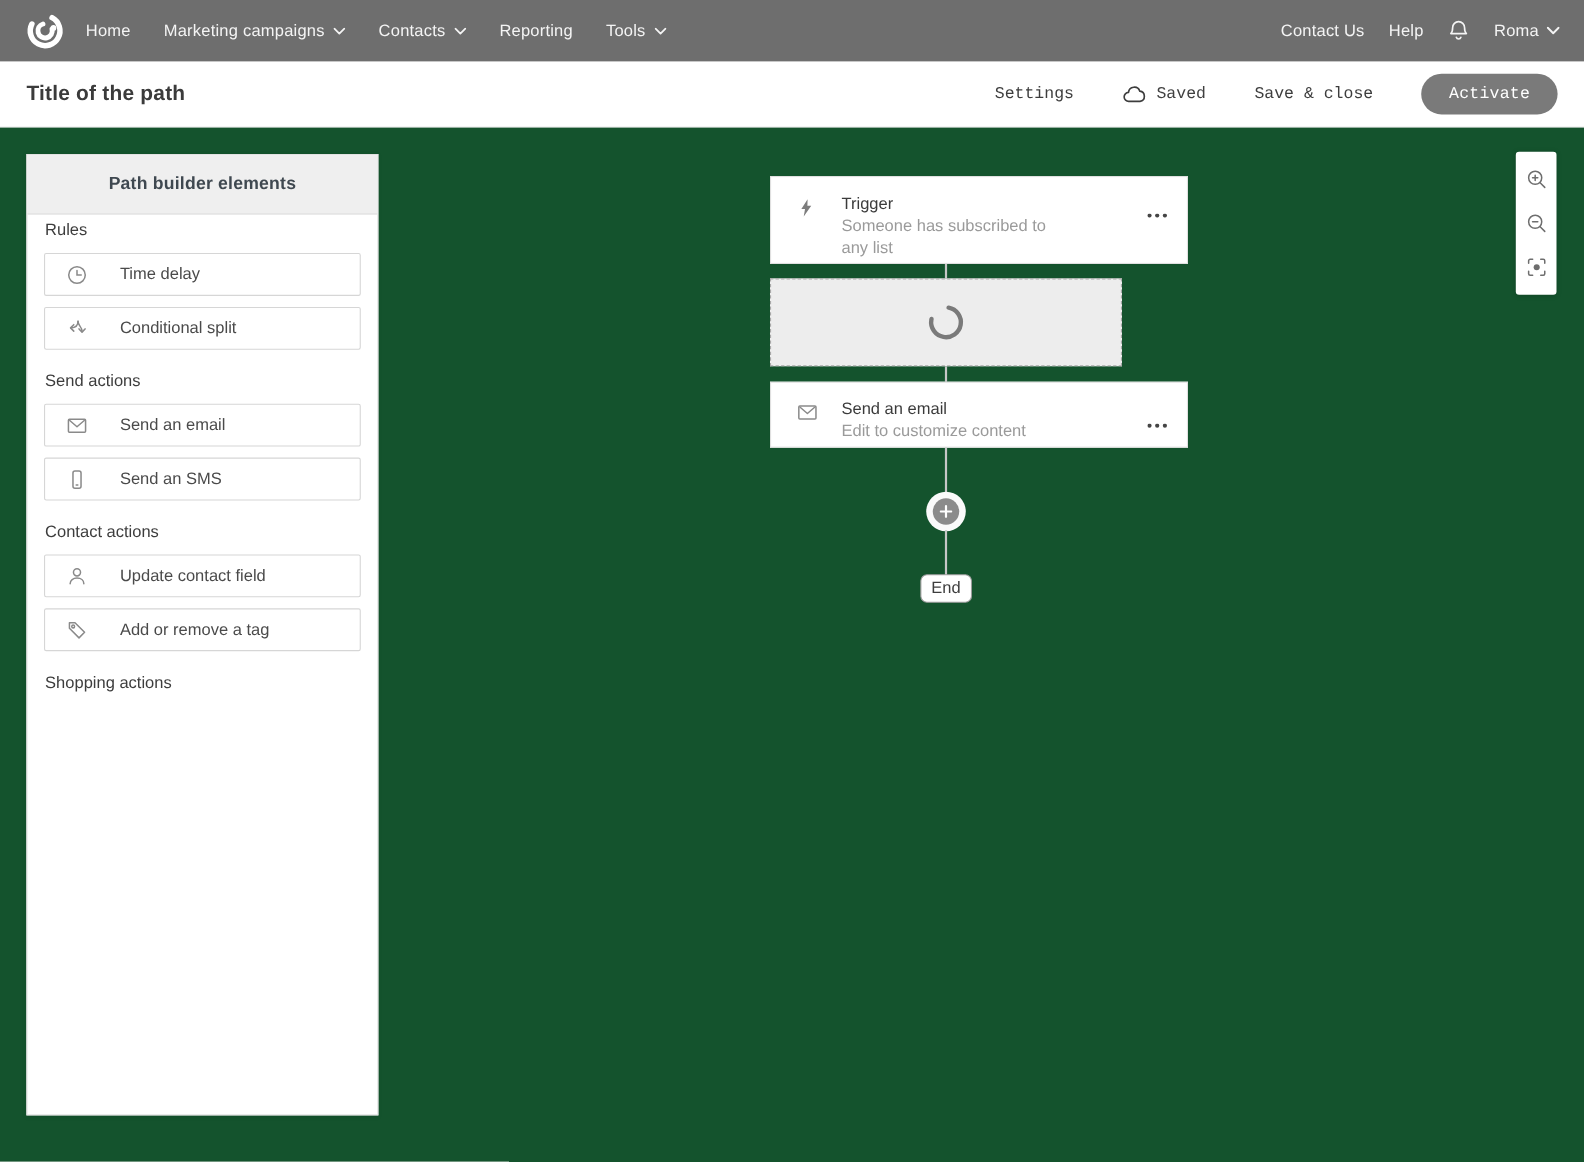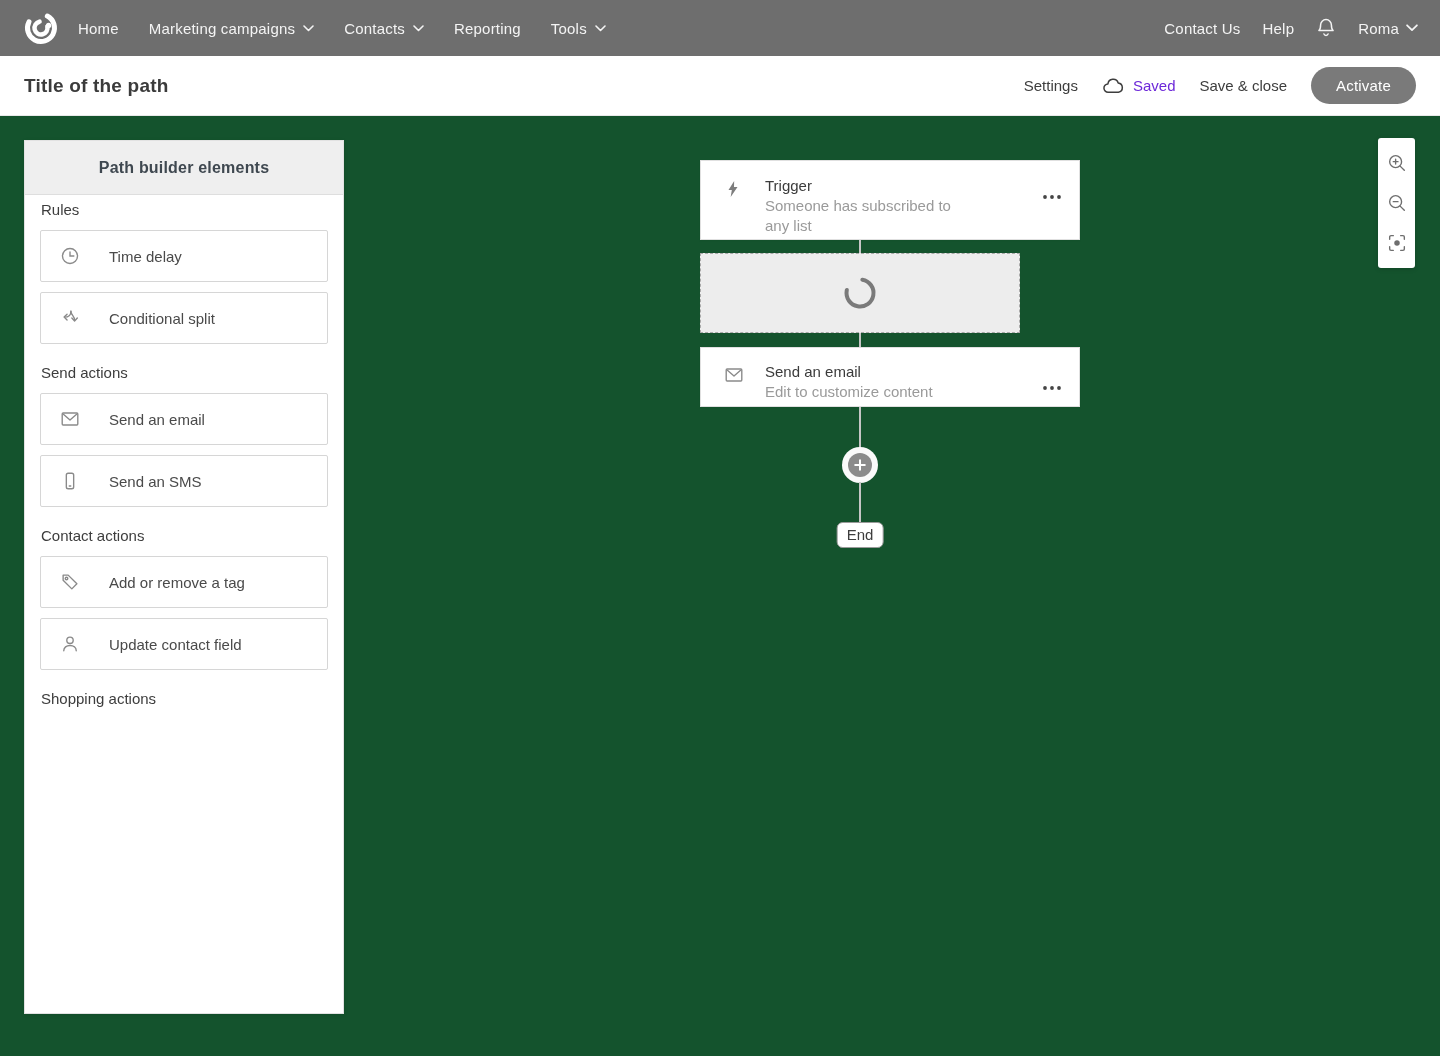--- a/index.html
+++ b/index.html
@@ -23,23 +23,23 @@
   .nav-right { margin-left:auto; display:flex; gap:22px; }
   .nav-right .nav-item { gap:7px; }
   .bell-btn { display:flex; align-items:center; cursor:pointer; }
 
   
   .toolbar {
     height:60px; background:#ffffff; display:flex; align-items:center;
     padding:0 24px; border-bottom:1px solid #e9e9e9;
   }
   .page-title { font-size:19px; font-weight:600; color:#3b3b3b; letter-spacing:.2px; }
-  .toolbar-actions { margin-left:auto; display:flex; align-items:center; gap:24px; }
+  .toolbar-actions { margin-left:auto; display:flex; align-items:center; gap:44px;font-family:Liberation Mono, monospace; }
   .toolbar-link { font-size:15px; font-weight:500; color:#3d3d3d; cursor:pointer; white-space:nowrap; }
-  .saved-indicator { display:flex; align-items:center; gap:9px; font-size:15px; font-weight:500; color:#6d28d9; }
+  .saved-indicator { display:flex; align-items:center; gap:9px; font-size:15px; font-weight:500; color:#404040; }
   .activate-btn {
     background:#7a7a7a; color:#ffffff; border:none; border-radius:20px;
     font-family:inherit; font-size:15px; font-weight:500; padding:10px 25px;
     cursor:pointer; letter-spacing:.2px;
   }
 
   
   .canvas { position:relative; height:940px; background:#14532d; }
 
   
@@ -50,21 +50,21 @@
   }
   .panel-header {
     height:54px; background:#efefef; border-bottom:1px solid #dedede;
     display:flex; align-items:center; justify-content:center;
     font-size:16px; font-weight:600; color:#3f4850; letter-spacing:.2px;
   }
   .panel-body { padding:4px 15px 0;border-radius:23px; }
   .section-label { font-size:15px; color:#3d3d3d; margin:20px 1px 12px; }
   .section-label:first-child { margin-top:2px; }
   .element-item {
-    display:flex; align-items:center; height:52px; background:#fff;
+    display:flex; align-items:center; height:39px; background:#fff;
     border:1px solid #d6d6d6; border-radius:2px; margin-bottom:10px;
     padding-left:17px; cursor:grab;
   }
   .element-item .el-icon { width:24px; display:flex; justify-content:center; margin-right:27px; }
   .element-item .el-label { font-size:15px; color:#4a4a4a; }
 
   
   .node {
     position:absolute; left:700px; width:380px; background:#ffffff;
     border:1px solid #e0e0e0; box-shadow:0 1px 2px rgba(0,0,0,.04);
@@ -238,35 +238,35 @@
             <rect x="8" y="3.5" width="8" height="17" rx="2"></rect>
               <path d="M11.2 17.4 h1.6"></path>
           </svg>
         </span>
         <span class="el-label">Send an SMS</span>
       </div>
 
       <div class="section-label">Contact actions</div>
       <div class="element-item">
         <span class="el-icon">
+          <svg width="22" height="22" viewBox="0 0 24 24" fill="none" stroke="#8a8a8a" stroke-width="1.5" stroke-linecap="round">
+            <circle cx="12" cy="8" r="3.5"></circle>
+              <path d="M5.2 19.4 c0-3.7 3-5.8 6.8-5.8 s6.8 2.1 6.8 5.8"></path>
+          </svg>
+        </span>
+        <span class="el-label">Update contact field</span>
+      </div>
+      <div class="element-item">
+        <span class="el-icon">
           <svg width="22" height="22" viewBox="0 0 24 24" fill="none" stroke="#8a8a8a" stroke-width="1.5" stroke-linejoin="round">
             <path d="M4.5 10 L4.5 4.5 L10 4.5 L19.5 14 L14 19.5 Z"></path>
               <circle cx="8.2" cy="8.2" r="1.4"></circle>
           </svg>
         </span>
         <span class="el-label">Add or remove a tag</span>
-      </div>
-      <div class="element-item">
-        <span class="el-icon">
-          <svg width="22" height="22" viewBox="0 0 24 24" fill="none" stroke="#8a8a8a" stroke-width="1.5" stroke-linecap="round">
-            <circle cx="12" cy="8" r="3.5"></circle>
-              <path d="M5.2 19.4 c0-3.7 3-5.8 6.8-5.8 s6.8 2.1 6.8 5.8"></path>
-          </svg>
-        </span>
-        <span class="el-label">Update contact field</span>
       </div>
 
       <div class="section-label">Shopping actions</div>
 
     </div>
   </aside>
 
   <section class="node node-trigger">
     <span class="n-icon">
       <svg width="20" height="22" viewBox="0 0 24 24">

